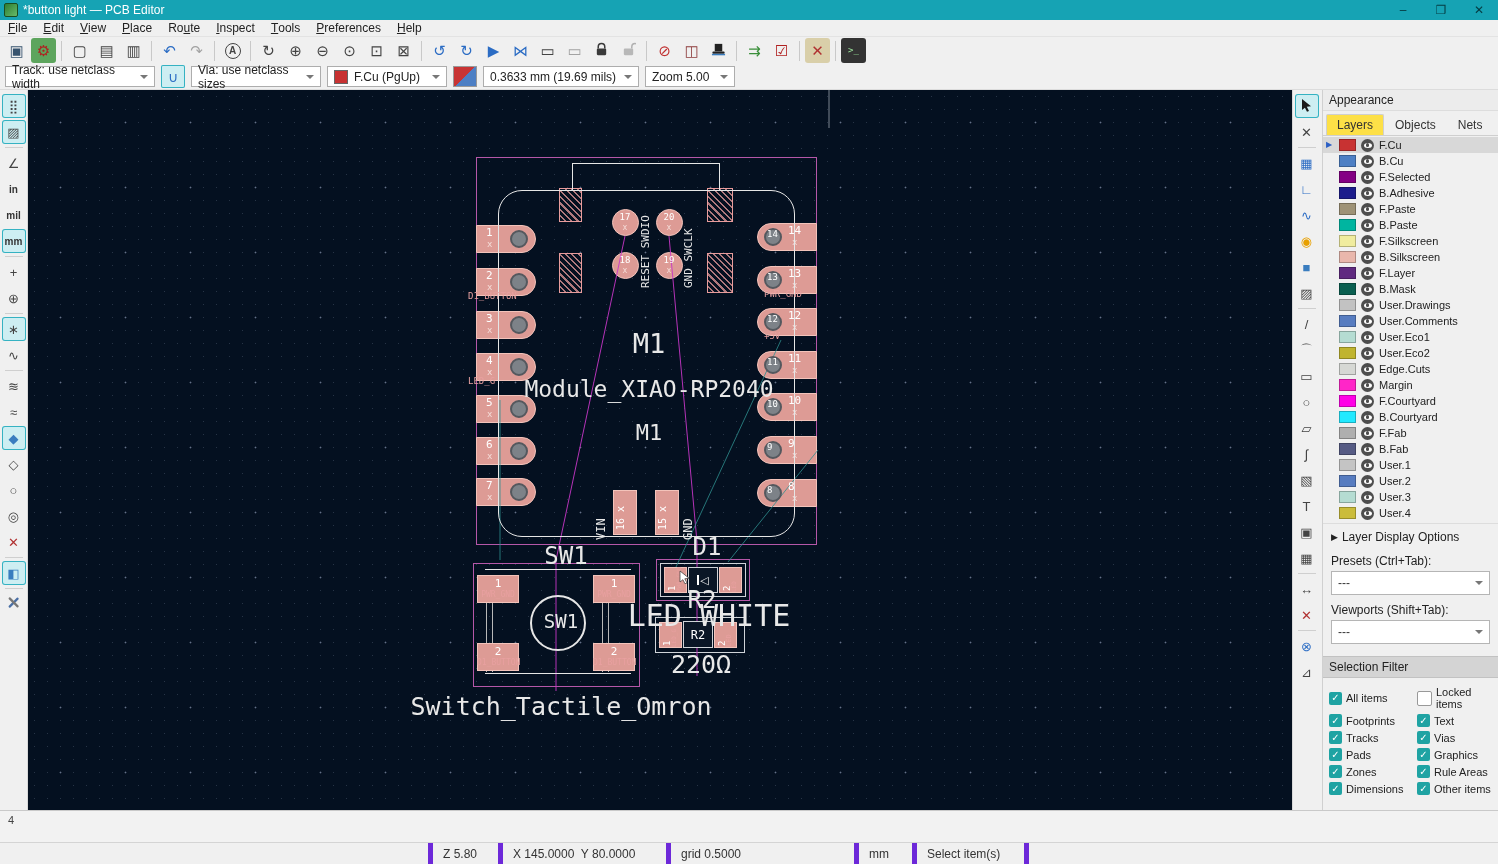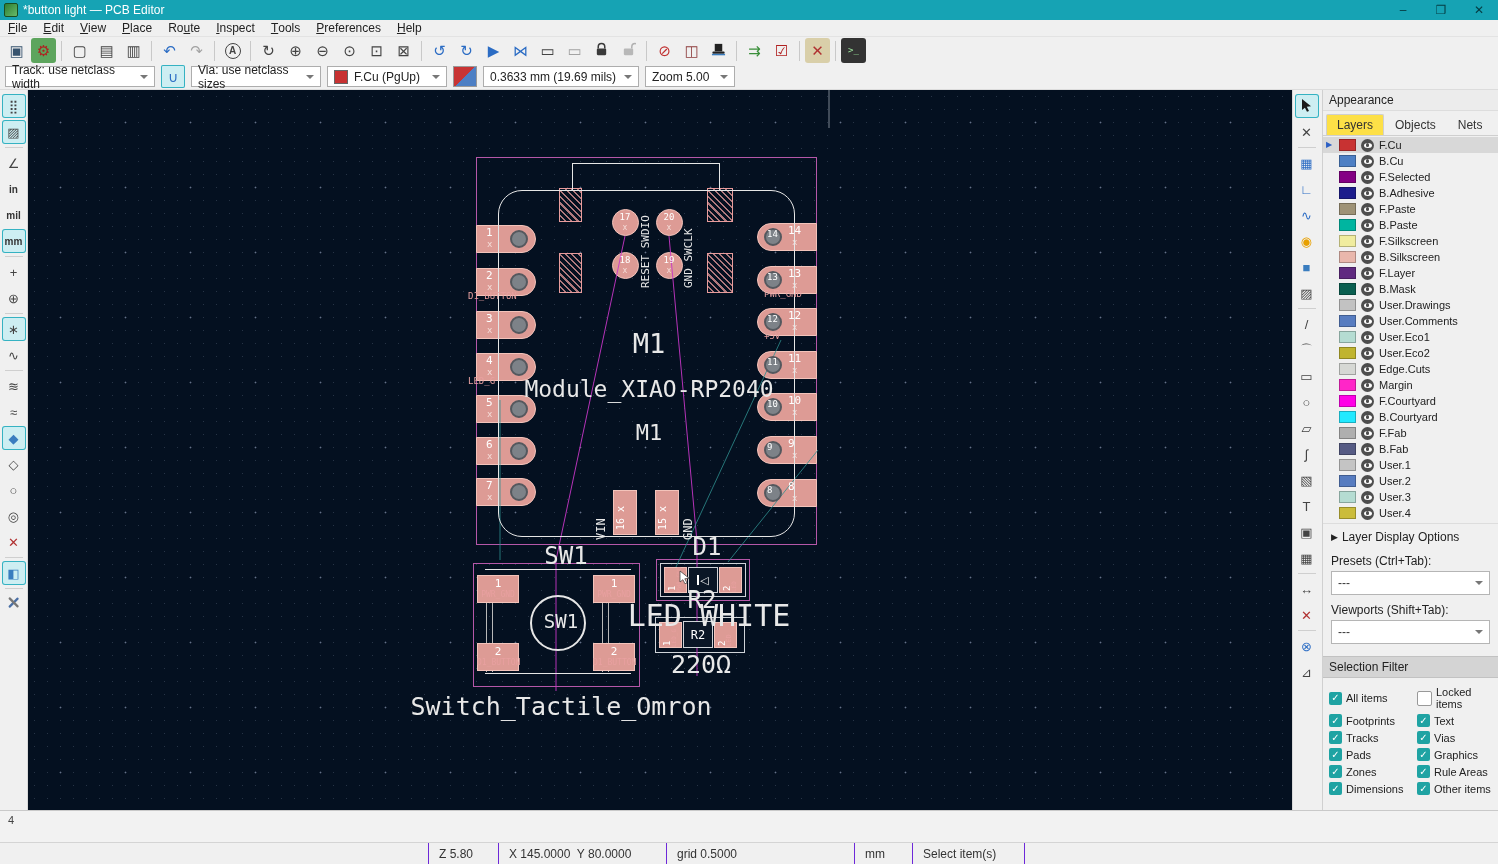--- a/index.html
+++ b/index.html
@@ -67,21 +67,21 @@
   .plabel{padding:8px 0 3px 8px;font-size:12px;color:#222;}
   .pselect{margin:0 8px;height:22px;background:#fff;border:1px solid #b5b5b5;display:flex;align-items:center;padding:0 6px;font-size:12px;color:#333;}
   .sfhead{margin-top:12px;height:20px;background:#d4d4d4;display:flex;align-items:center;padding-left:6px;border-top:1px solid #c2c2c2;border-bottom:1px solid #c2c2c2;}
   .sfgrid{display:grid;grid-template-columns:86px 1fr;gap:4px 2px;padding:8px 2px 0 6px;}
   .sfitem{display:flex;align-items:center;gap:4px;font-size:11px;color:#222;}
   .cbx{width:13px;height:13px;border-radius:2px;background:#1fa3a3;color:#fff;font-size:10px;display:flex;align-items:center;justify-content:center;flex:none;line-height:1;}
   .cbx.un{background:#fff;border:1px solid #999;color:transparent;}
   
   .msgpanel{position:absolute;left:0;top:810px;width:100%;height:32px;background:#f2f2f2;border-top:1px solid #c9c9c9;font-size:11px;color:#444;box-sizing:border-box;padding:2px 0 0 8px;line-height:14px;}
   .statusbar{position:absolute;left:0;top:842px;width:100%;height:22px;background:#f0f0f0;border-top:1px solid #d4d4d4;display:flex;align-items:center;font-size:12px;color:#333;box-sizing:border-box;}
-  .sseg{height:100%;display:flex;align-items:center;padding-left:10px;border-left:1px solid #6d28d9;box-sizing:border-box;flex:none;white-space:pre;}
+  .sseg{height:100%;display:flex;align-items:center;padding-left:10px;border-left:5px solid #6d28d9;box-sizing:border-box;flex:none;white-space:pre;}
   .sfill{flex:none;width:428px;height:100%;}
 </style>
 </head>
 <body>
 
 <div class="app">
 
   <div class="titlebar">
     <span class="appicon"></span>
     <span>*button light — PCB Editor</span>

